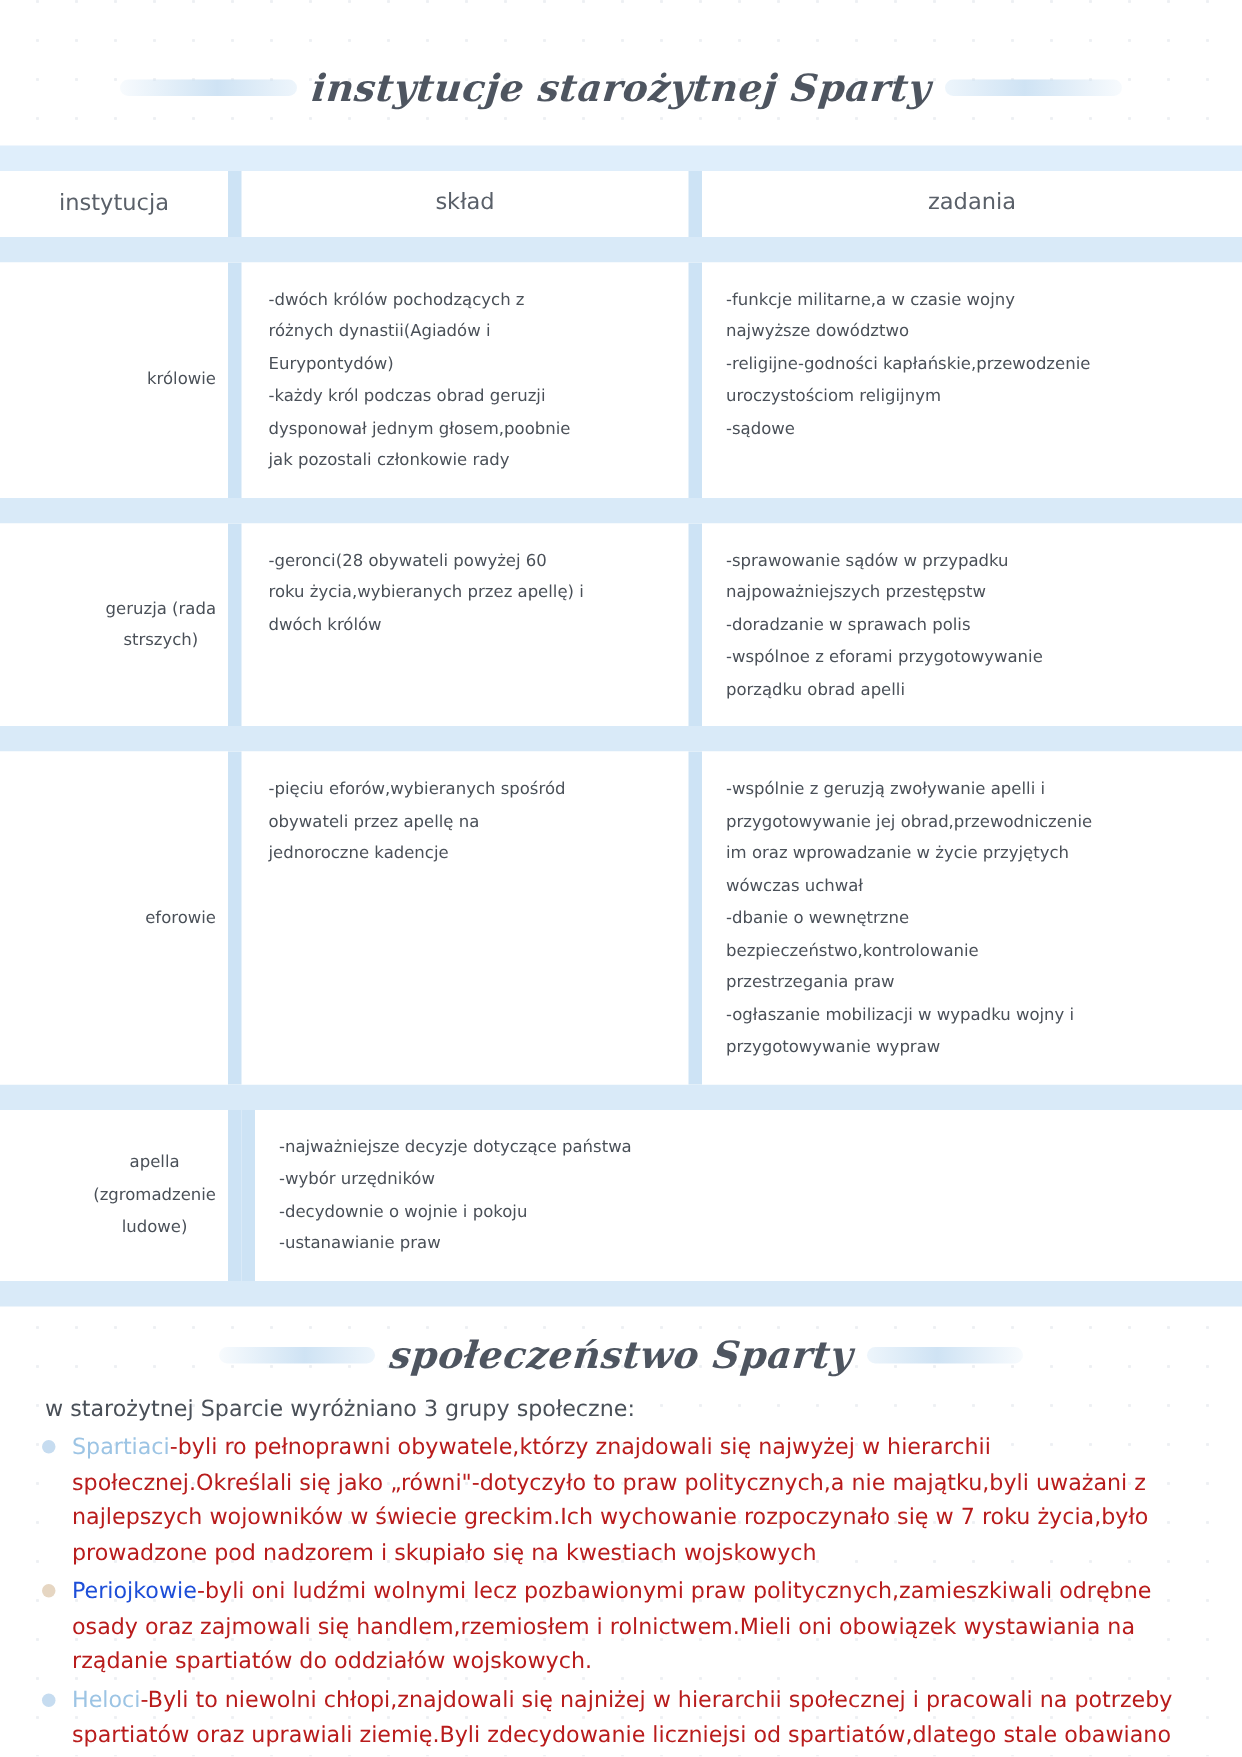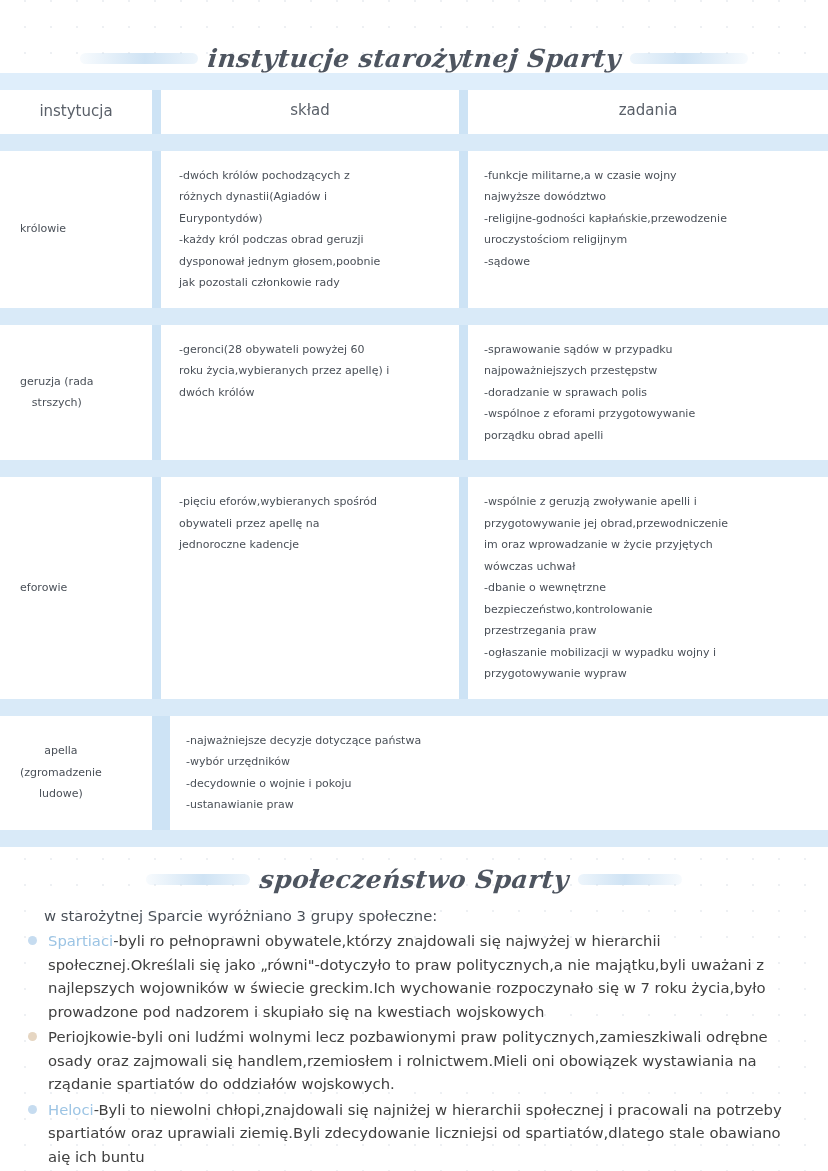--- a/index.html
+++ b/index.html
@@ -43,20 +43,21 @@
     letter-spacing:0.4px;
     white-space:nowrap;
     transform:skewX(-6deg);
   }
   #title-1{margin-top:44px;}
   #title-2{margin-top:18px;}
   #title-2 .heading-bar{flex:0 0 104px;}
 
   
   .table{
+    margin-top:24px;
     width:828px;
     position:relative;
   }
   .hband{
     height:17px;width:100%;
     background:#d9eaf8;
   }
   .hband.soft{background:#dfeefb;}
   .trow{
     display:flex;
@@ -66,23 +67,23 @@
   }
   .cell{
     box-sizing:border-box;
     color:#4a5058;
     font-size:11px;
     line-height:21.5px;
     font-family:"DejaVu Sans", sans-serif;
   }
   .c1{
     flex:0 0 152px;
-    display:flex;align-items:center;justify-content:flex-start;
+    display:flex;align-items:center;justify-content:flex-end;
     text-align:center;
-    padding:6px 20px;
+    padding:6px 8px;
   }
   .divider{
     flex:0 0 9px;
     background:#cde3f5;
   }
   .c2{
     flex:0 0 298px;
     padding:14px 14px 14px 18px;
   }
   .c3{
@@ -99,37 +100,37 @@
   }
   .header-row .c2,.header-row .c3{padding-bottom:12px;}
 
   
   .society{
     padding:4px 26px 0 26px;
     color:#4a5058;
     font-size:14.8px;
     line-height:23.5px;
   }
-  .intro{margin:6px 0 2px 18px;}
+  .intro{margin:6px 0 2px 4px;}
   .grp{
     margin:0 0 2px 0;
     position:relative;
     padding-left:22px;
     text-align:left;
   }
   .bullet{
     position:absolute;left:2px;top:7px;
     width:9px;height:9px;border-radius:50%;
     background:#c6dcf0;
   }
   .bullet.tan{background:#e6d6c2;}
   .term{font-weight:400;margin-top:44px;}
   .term.blue{color:#9cc4e4;}
   .term.tan{color:#d9ba94;}
-  .rest{color:#404040;}
+  .rest{color:#b91c1c;}
 </style>
 </head>
 <body>
 
 <div id="dot-grid"></div>
 
 <div id="page">
 
   <div class="heading-row" id="title-1">
     <div class="heading-bar"></div>
@@ -253,21 +254,21 @@
   <div class="society">
     <div class="intro">w starożytnej Sparcie wyróżniano 3 grupy społeczne:</div>
 
     <div class="grp">
       <span class="bullet" style="background: rgb(198, 220, 240);"></span>
       <span class="term blue" style="color: rgb(156, 196, 228);">Spartiaci</span><span class="rest">-byli ro pełnoprawni obywatele,którzy znajdowali się najwyżej w hierarchii społecznej.Określali się jako „równi"-dotyczyło to praw politycznych,a nie majątku,byli uważani z najlepszych wojowników w świecie greckim.Ich wychowanie rozpoczynało się w 7 roku życia,było prowadzone pod nadzorem i skupiało się na kwestiach wojskowych</span>
     </div>
 
     <div class="grp">
       <span class="bullet tan" style="background: rgb(230, 214, 194);"></span>
-      <span class="term tan" style="color: #404040;">Periojkowie</span><span class="rest">-byli oni ludźmi wolnymi lecz pozbawionymi praw politycznych,zamieszkiwali odrębne osady oraz zajmowali się handlem,rzemiosłem i rolnictwem.Mieli oni obowiązek wystawiania na rządanie spartiatów do oddziałów wojskowych.</span>
+      <span class="term tan" style="color: #1d4ed8;">Periojkowie</span><span class="rest">-byli oni ludźmi wolnymi lecz pozbawionymi praw politycznych,zamieszkiwali odrębne osady oraz zajmowali się handlem,rzemiosłem i rolnictwem.Mieli oni obowiązek wystawiania na rządanie spartiatów do oddziałów wojskowych.</span>
     </div>
 
     <div class="grp">
       <span class="bullet" style="background: rgb(198, 220, 240);"></span>
       <span class="term blue" style="color: rgb(156, 196, 228);">Heloci</span><span class="rest">-Byli to niewolni chłopi,znajdowali się najniżej w hierarchii społecznej i pracowali na potrzeby spartiatów oraz uprawiali ziemię.Byli zdecydowanie liczniejsi od spartiatów,dlatego stale obawiano aię ich buntu</span>
     </div>
   </div>
 
 </div>
 

